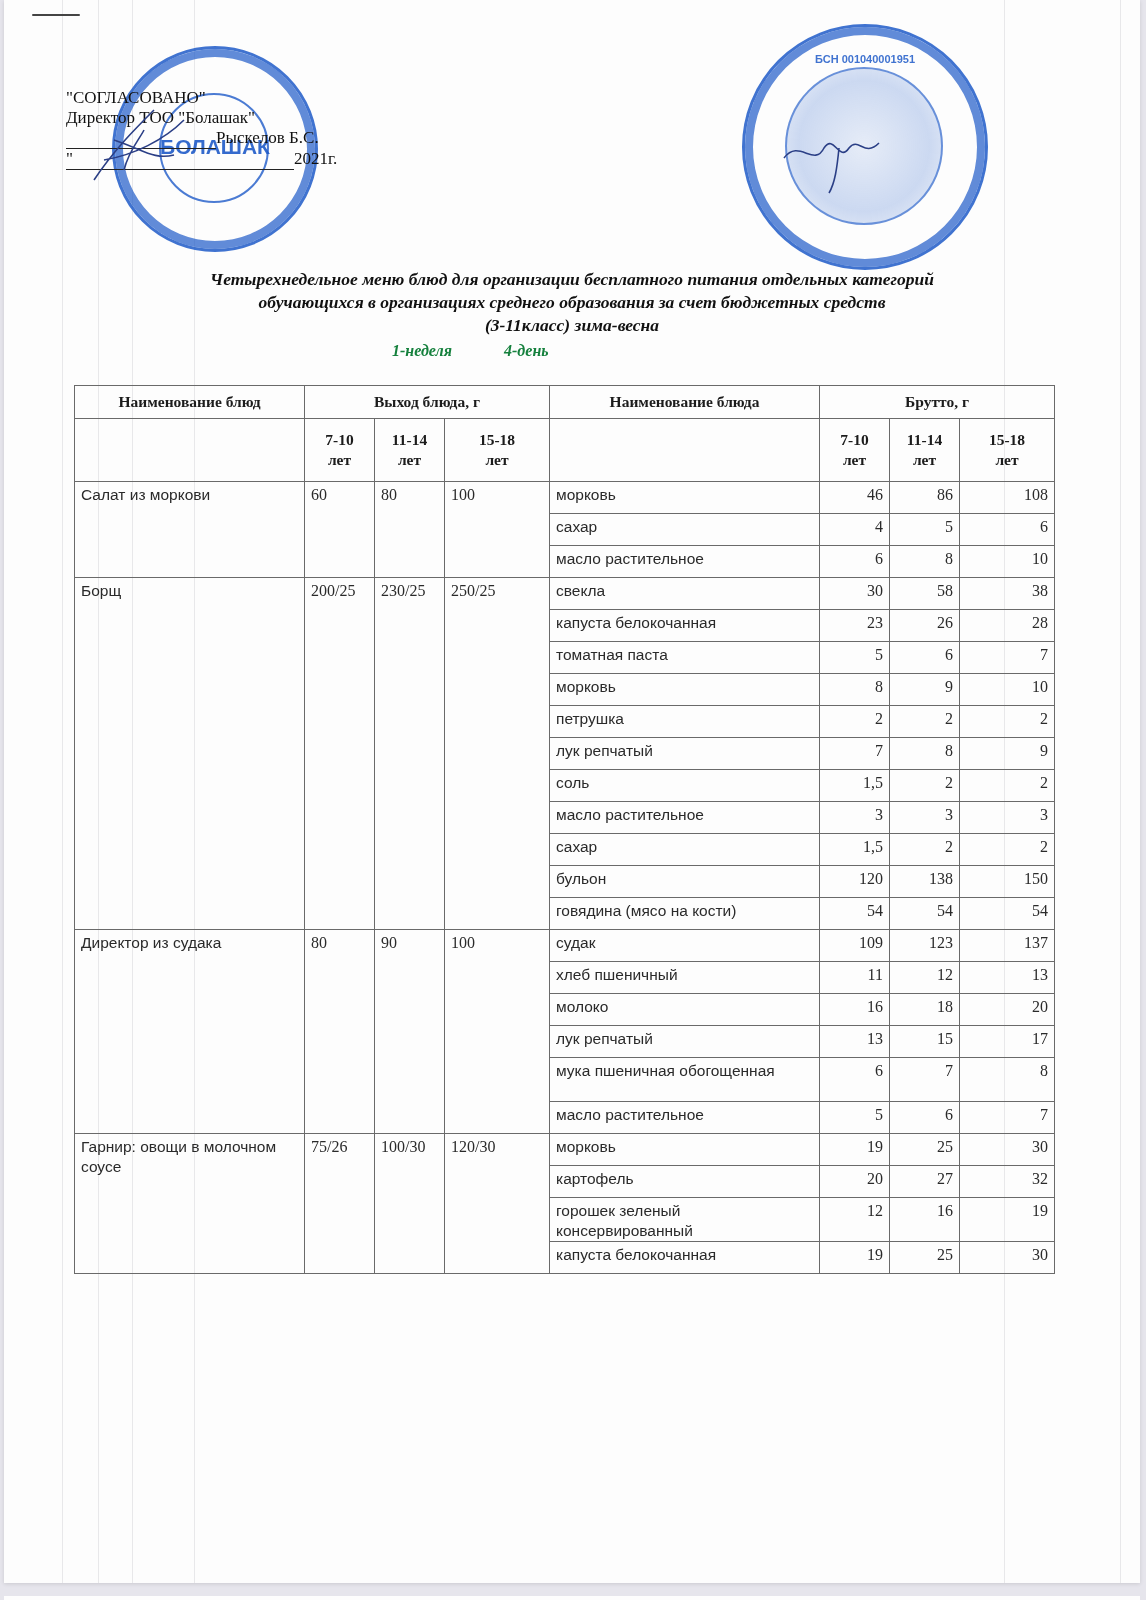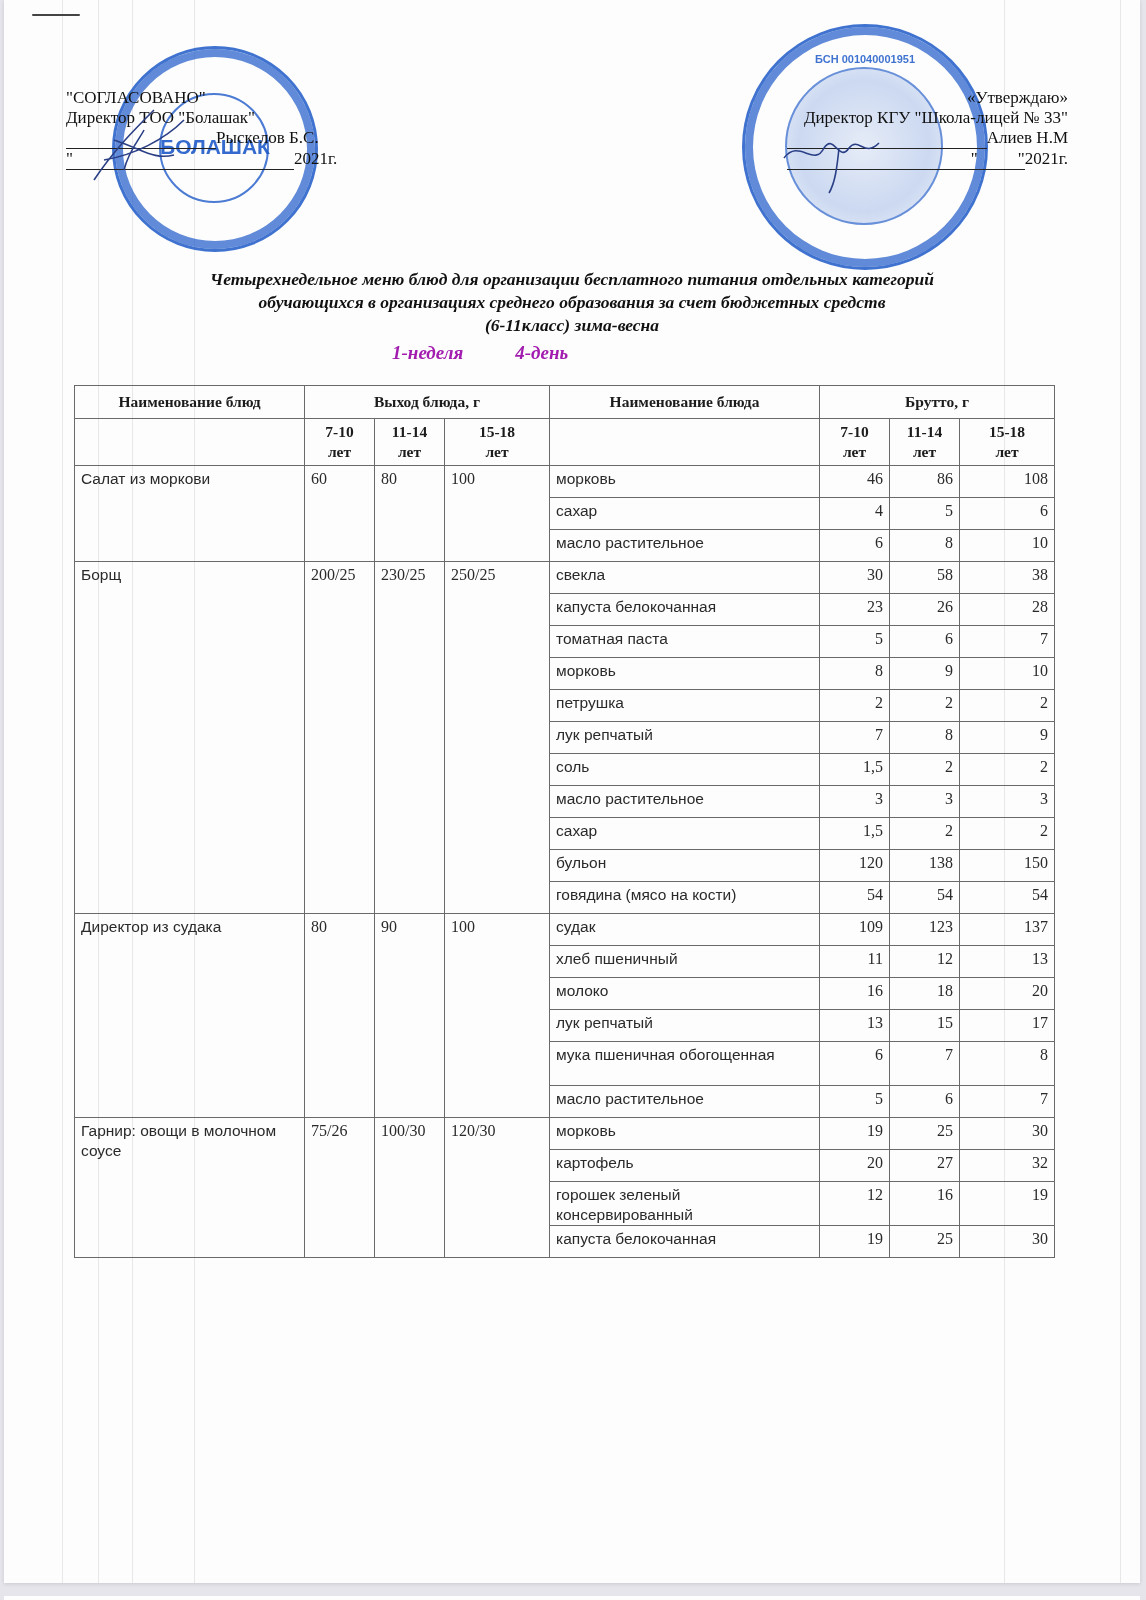--- a/index.html
+++ b/index.html
@@ -54,33 +54,33 @@
   .signature { position: absolute; pointer-events: none; }
 
   .doc-title {
     position: absolute; left: 60px; right: 60px; top: 240px;
     text-align: center; font-style: italic; font-weight: bold;
     font-size: 17.5px; line-height: 23px; color: #111; margin-top: 28px;
   }
   .doc-title div { white-space: nowrap; }
   .week-day {
     position: absolute; left: 388px; top: 342px;
-    font-style: italic; font-weight: bold; font-size: 19px; color: #a21caf;
+    font-style: italic; font-weight: bold; font-size: 16px; color: #15803d;
   }
   .week-day span + span { margin-left: 52px; }
 
   table.menu {
     position: absolute; left: 70px; top: 385px; width: 980px;
     border-collapse: collapse; table-layout: fixed;
     font-size: 15.5px; color: #2a2a2a;
   }
   table.menu td, table.menu th { border: 1px solid #6a6a6a; padding: 0 6px; vertical-align: top; }
   table.menu th { font-family: "Liberation Serif", "DejaVu Serif", serif; font-weight: bold; text-align: center; color: #1c1c1c; }
   table.menu tr.h1 th { height: 32px; vertical-align: middle; margin-left: 32px; }
-  table.menu tr.h2 th { height: 46px; line-height: 20px; vertical-align: middle; padding: 0 2px; }
+  table.menu tr.h2 th { height: 46px; line-height: 20px; vertical-align: middle; padding: 8px 2px; }
   table.menu td { height: 28px; line-height: 26px; font-family: "Liberation Sans", "DejaVu Sans", sans-serif; }
   table.menu td.dish { line-height: 20px; padding-top: 3px; }
   table.menu td.out { font-family: "Liberation Serif", "DejaVu Serif", serif; font-size: 16px; }
   table.menu td.num { text-align: right; font-family: "Liberation Serif", "DejaVu Serif", serif; font-size: 16px; }
   table.menu td.ing { line-height: 20px; padding-top: 3px; }
   table.menu tr.tall td { height: 40px; }
 </style>
 </head>
 <body>
 
@@ -104,38 +104,32 @@
     <div class="stamp-code">БСН 001040001951</div>
   </div>
 
   <div class="approval approval-left">
     <div class="line">"СОГЛАСОВАНО"</div>
     <div class="line">Директор ТОО "Болашак"</div>
     <div class="line"><span class="uline" style="width:150px">&nbsp;</span><span>Рыскелов Б.С.</span></div>
     <div class="line"><span class="uline" style="width:228px"><span>"</span></span><span>2021г.</span></div>
   </div>
 
-  <div class="approval approval-right">
-    <div class="line">«Утверждаю»</div>
-    <div class="line">Директор КГУ "Школа-лицей № 33"</div>
-    <div class="line"><span class="uline" style="width:200px">&nbsp;</span><span>Алиев Н.М</span></div>
-    <div class="line"><span class="uline" style="width:238px"><span>"</span><span style="display:inline-block;width:40px"></span><span>"</span></span><span>2021г.</span></div>
-  </div>
 
   <svg class="signature" style="left:80px;top:100px" width="120" height="90">
     <path d="M10 80 C 30 50, 50 30, 70 10 M20 60 C 50 55, 80 40, 100 20 M40 70 C 45 50, 55 40, 60 30 M30 40 C 60 50, 70 60, 90 55" stroke="#2b3f86" stroke-width="1.6" fill="none"></path>
   </svg>
   <svg class="signature" style="left:775px;top:128px" width="120" height="70">
     <path d="M5 30 C 20 10, 35 40, 45 20 C 55 5, 60 35, 70 20 C 80 8, 85 30, 100 15 M60 20 C 58 40, 56 55, 50 65" stroke="#2b3f86" stroke-width="1.6" fill="none"></path>
   </svg>
 
   <div class="doc-title">
     <div>Четырехнедельное меню блюд для организации бесплатного питания отдельных категорий</div>
     <div>обучающихся в организациях среднего образования за счет бюджетных средств</div>
-    <div>(6-11класс) зима-весна</div>
+    <div>(3-11класс) зима-весна</div>
   </div>
   <div class="week-day">
     <span>1-неделя</span><span>4-день</span>
   </div>
 
   <table class="menu">
     <colgroup>
       <col style="width:230px">
         <col style="width:70px">
         <col style="width:70px">

